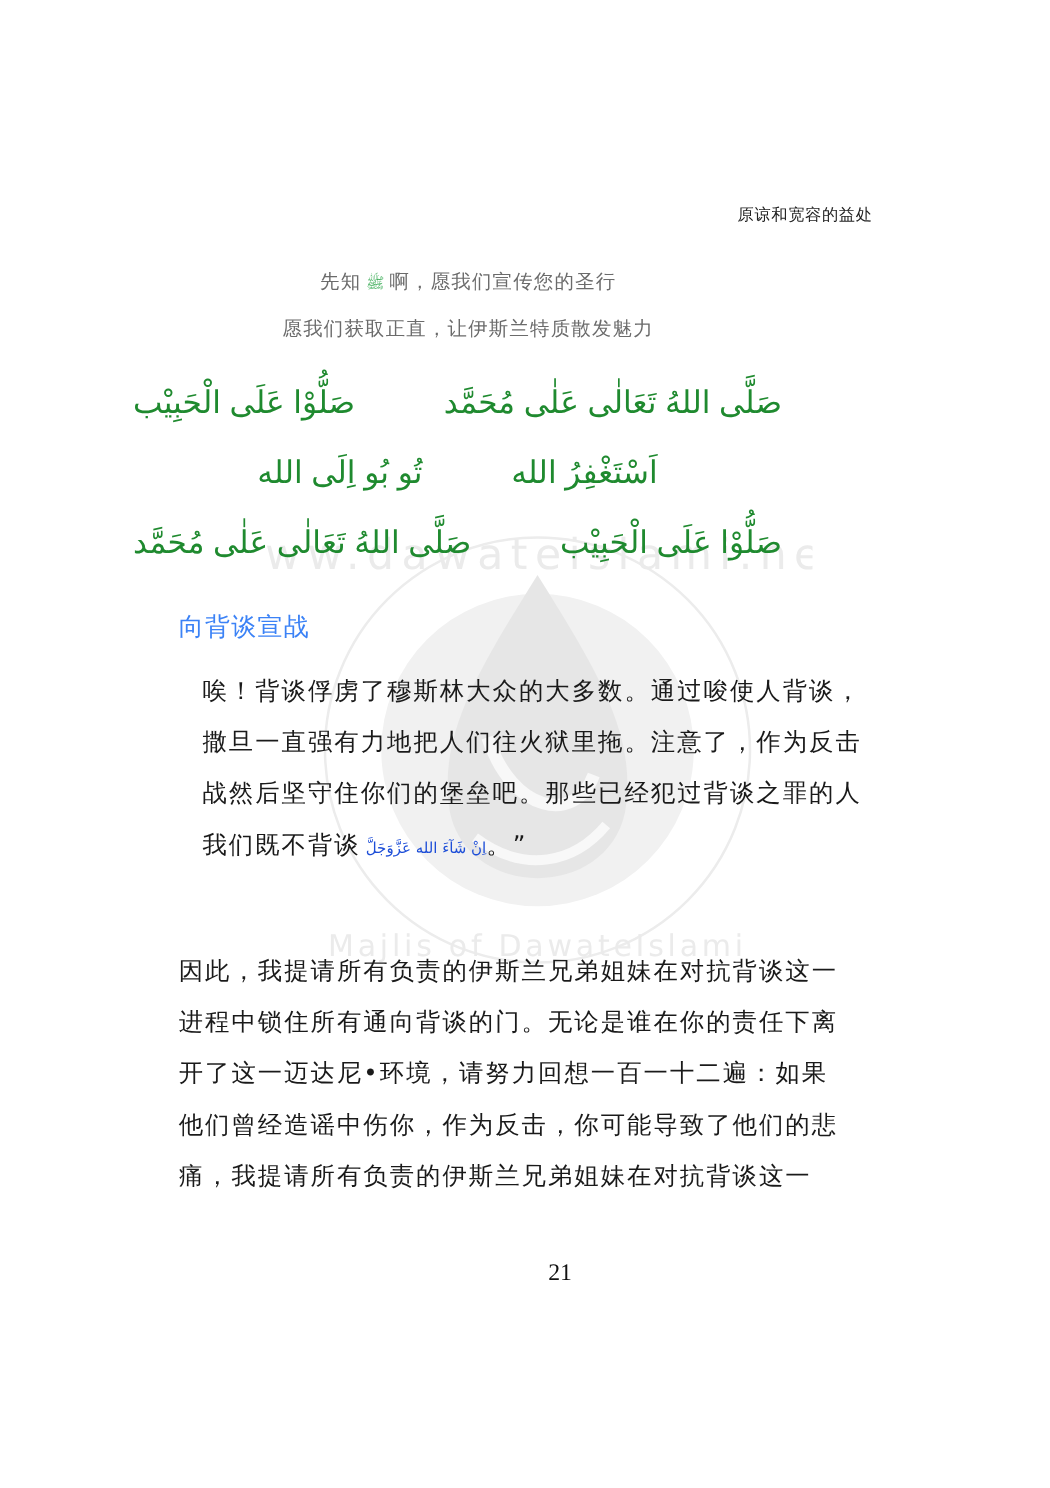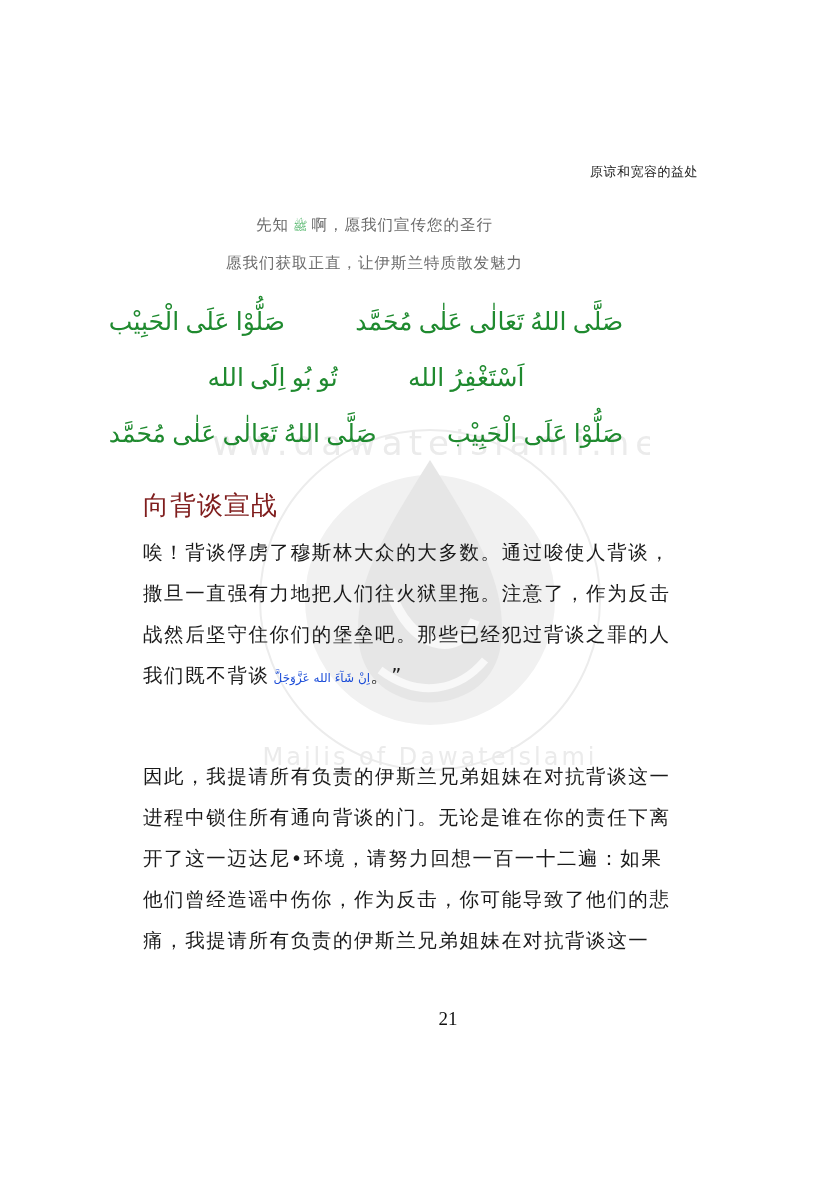--- a/index.html
+++ b/index.html
@@ -8,30 +8,30 @@
   .watermark { position: absolute; left: 210px; top: 420px; width: 440px; height: 360px;
                pointer-events: none; }
   .running-header { position: absolute; right: 142px; top: 163px; font-size: 13px;
                     color: #222; letter-spacing: 0.5px; }
   .intro { position: absolute; left: 0; width: 749px; text-align: center; font-size: 15.5px;
            color: #6b6b6b; letter-spacing: 1px; }
   .intro.l1 { top: 215px; }
   .intro.l2 { top: 253px; }
   .saw { display: inline-block; color: #3fae5a; font-size: 12px; margin: 0 4px; }
   .arabic { position: absolute; left: 0; width: 732px; text-align: center; color: #1f8a2f;
-            font-family: Liberation Serif, serif; font-size: 25px; direction: rtl; }
+            font-family: Liberation Sans, sans-serif; font-size: 25px; direction: rtl; }
   .arabic span { margin: 0 32px; }
   .arabic.r1 { top: 307px; }
   .arabic.r2 { top: 363px; }
   .arabic.r3 { top: 419px; }
-  .section-heading { position: absolute; left: 143px; top: 488px; font-size: 26px;
-                     color: #7f1d1d; letter-spacing: 1px; }
+  .section-heading { position: absolute; left: 143px; top: 488px; font-size: 20px;
+                     color: #3b82f6; letter-spacing: 1px; }
   .para { position: absolute; left: 143px; width: 560px; font-size: 19.5px; line-height: 41px;
           color: #1a1a1a; letter-spacing: 1.6px; }
-  .para.p1 { top: 532px; }
+  .para.p1 { top: 532px; margin-left: 19px; }
   .para.p2 { top: 756px; }
   .para .line { display: block; white-space: nowrap; }
   .insha { color: #1d4ed8; font-size: 12px; letter-spacing: 0; margin-left: 4px; }
   .page-number { position: absolute; left: 0; width: 840px; top: 1008px; text-align: center;
                  font-family: "Liberation Serif", serif; font-size: 19px; color: #111; padding-left: 28px; }
 </style>
 </head>
 <body>
 
 <svg class="watermark" viewBox="0 0 440 360">

